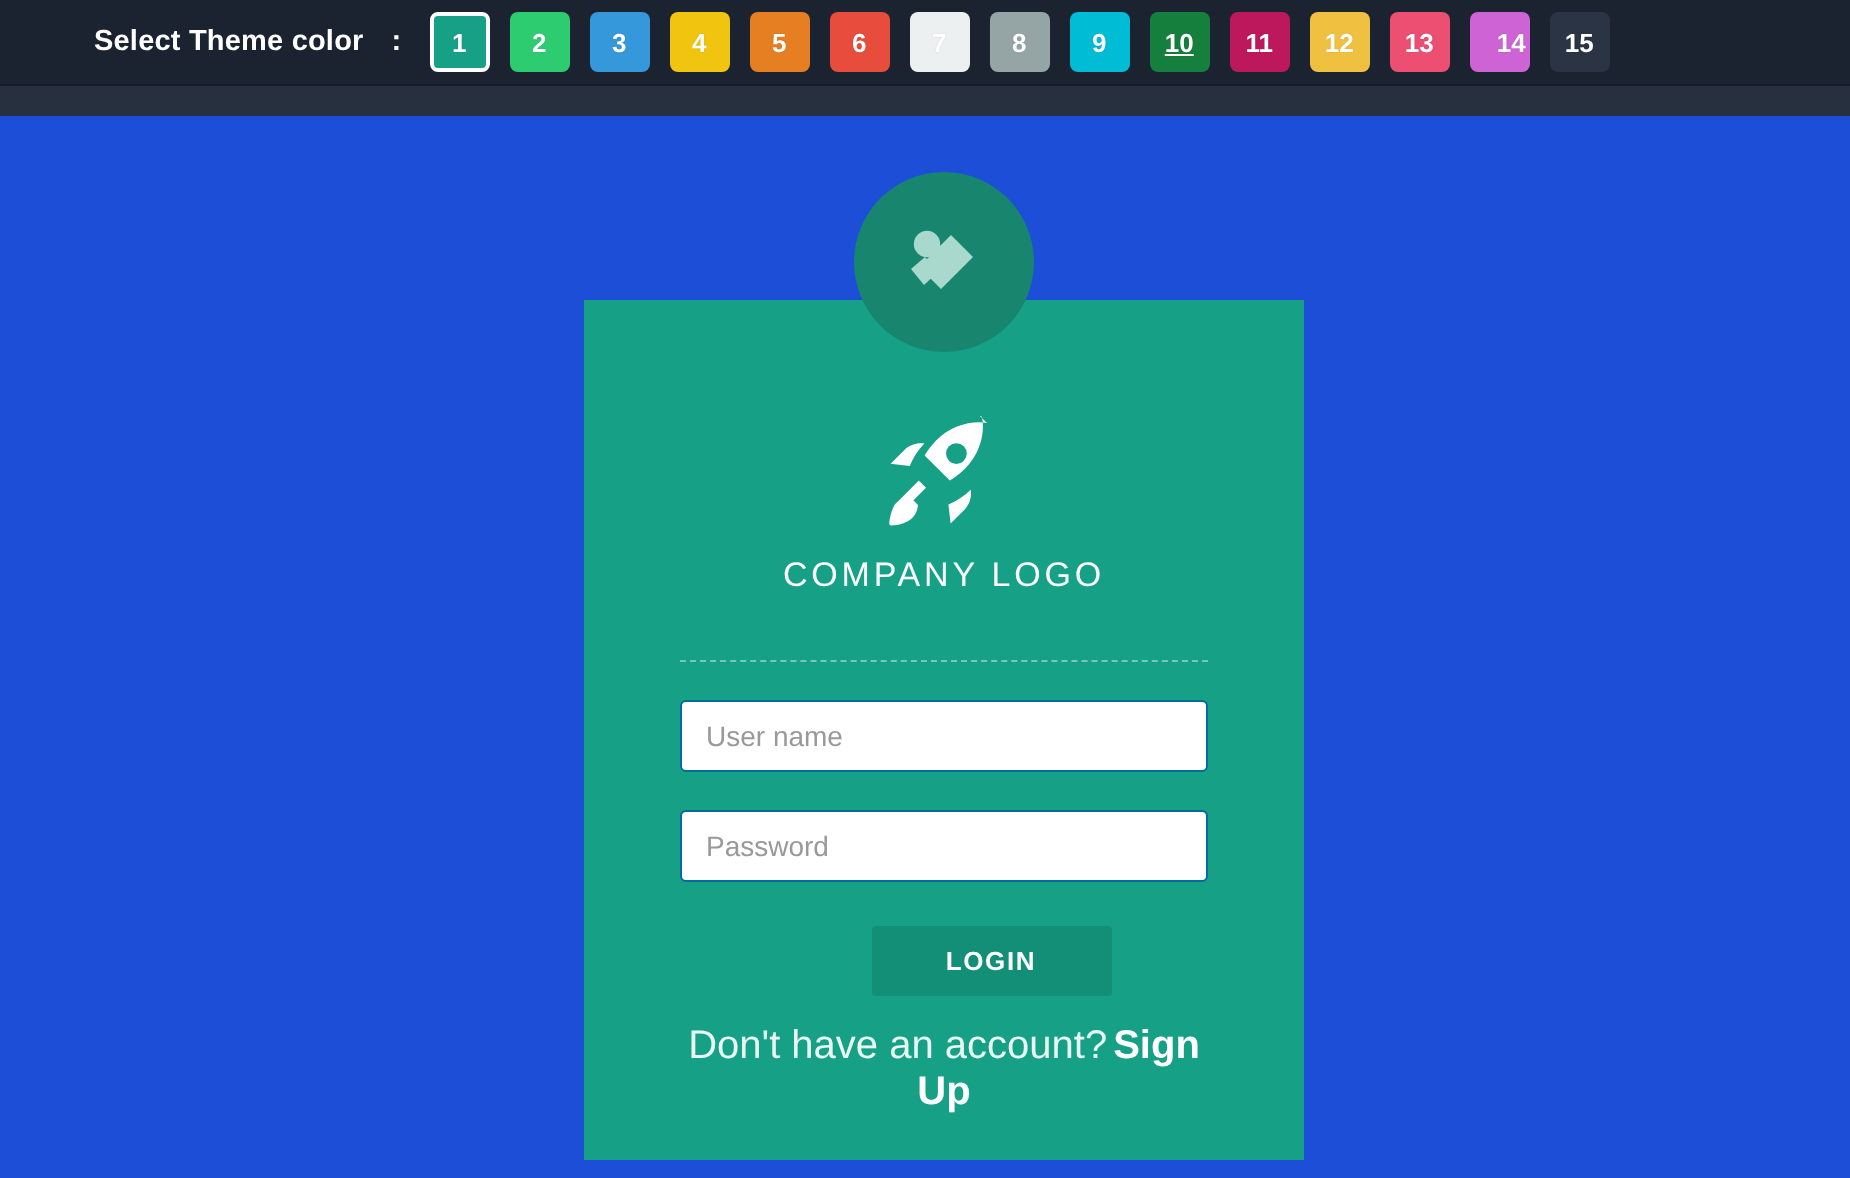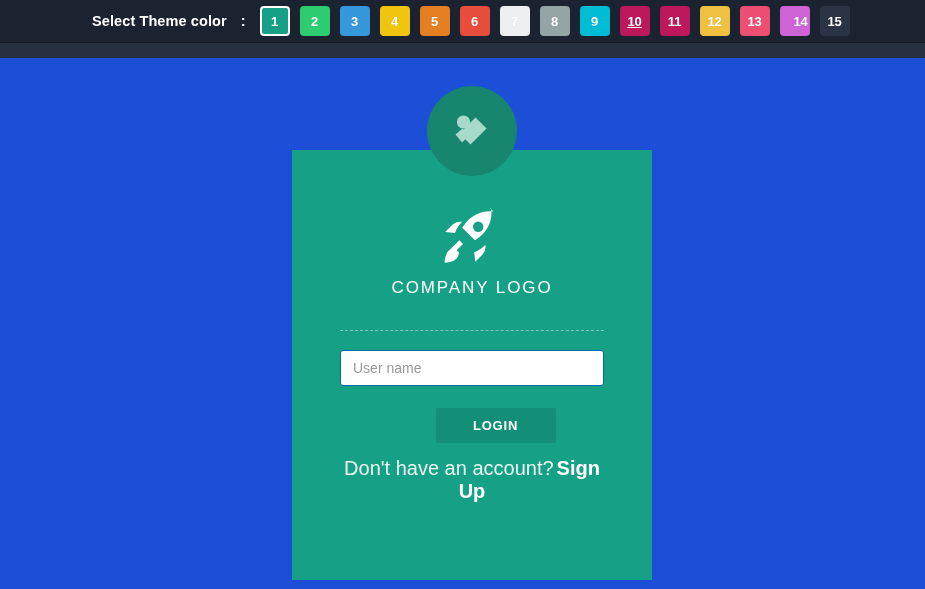--- a/index.html
+++ b/index.html
@@ -21,21 +21,21 @@
     width: 925px; height: 43px;
     background: #1b2230;
     display: flex;
     align-items: center;
     border-bottom: 1px solid #161c28;
   }
   .theme-label {
     color: #ffffff;
     font-size: 14.5px;
     font-weight: bold;
-    margin-left: 92px;
+    margin-left: 47px;
     letter-spacing: 0.1px;
     white-space: nowrap;
   }
   .theme-colon {
     color: #ffffff;
     font-size: 14.5px;
     font-weight: bold;
     margin-left: 14px;
     margin-right: 14px;
   }
@@ -175,21 +175,21 @@
   <div class="swatches">
       <div class="swatch selected" style="background: rgb(22, 160, 133);">1</div>
       <div class="swatch" style="background: rgb(46, 204, 113);">2</div>
       <div class="swatch" style="background: rgb(52, 152, 219);">3</div>
       <div class="swatch" style="background: rgb(241, 196, 15);">4</div>
       <div class="swatch" style="background: rgb(230, 126, 34);">5</div>
       <div class="swatch" style="background: rgb(231, 76, 60);">6</div>
       <div class="swatch" style="background: rgb(236, 240, 241);">7</div>
       <div class="swatch" style="background: rgb(149, 165, 166);">8</div>
       <div class="swatch" style="background: rgb(0, 188, 212);">9</div>
-      <div class="swatch" style="background: #be185d; text-decoration: underline;">10</div>
+      <div class="swatch" style="background: #15803d; text-decoration: underline;">10</div>
       <div class="swatch" style="background: #be185d;">11</div>
       <div class="swatch" style="background: rgb(240, 192, 64);">12</div>
       <div class="swatch" style="background: rgb(236, 79, 114);">13</div>
       <div class="swatch" style="background: rgb(205, 99, 212); padding-left: 12px;">14</div>
       <div class="swatch" style="background: rgb(43, 52, 68);">15</div>
     </div>
 </div>
 
 <div class="stage">
 
@@ -219,20 +219,21 @@
         </svg>
       </span>
     </div>
 
     <div class="company-logo">COMPANY LOGO</div>
 
     <hr class="divider">
 
     <input class="field" type="text" placeholder="User name" style="">
 
+    <input class="field" type="password" placeholder="Password" style="">
 
     <button class="login-btn">LOGIN</button>
 
 
     <div class="signup-line">
       <span>Don't have an account?</span><a class="signup-link" href="#">Sign Up</a>
     </div>
 
   </div>
 </div>

